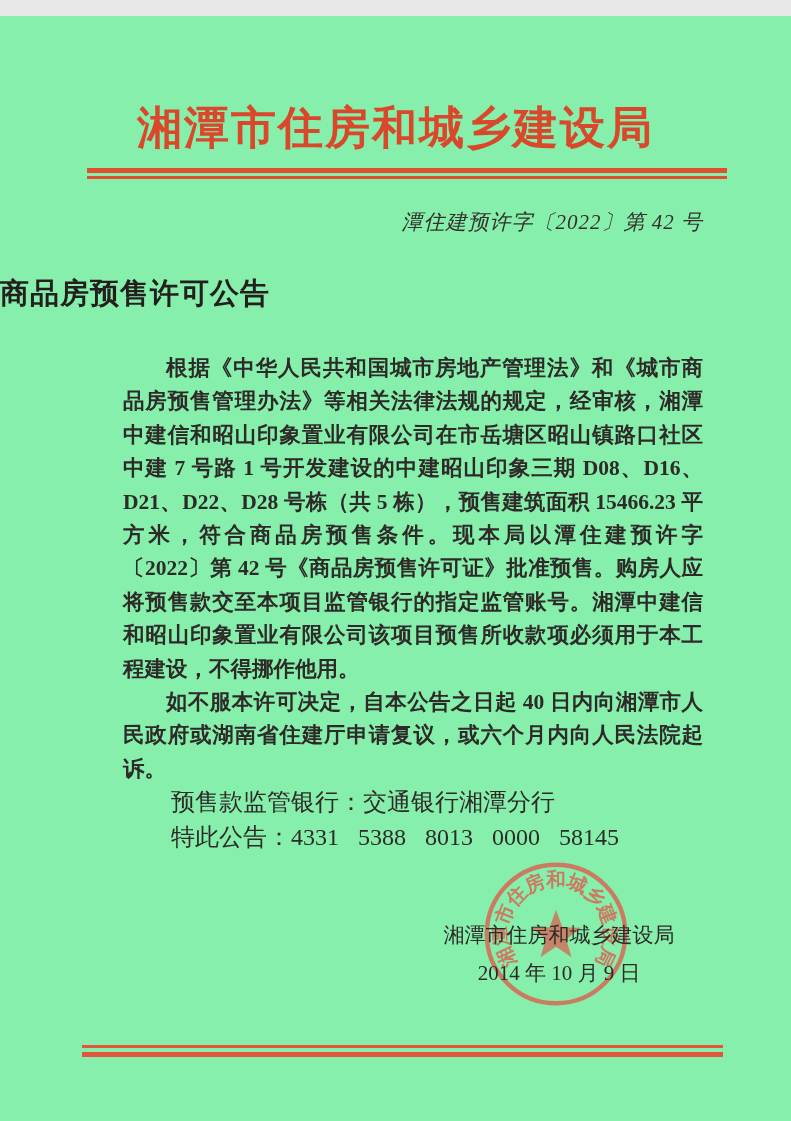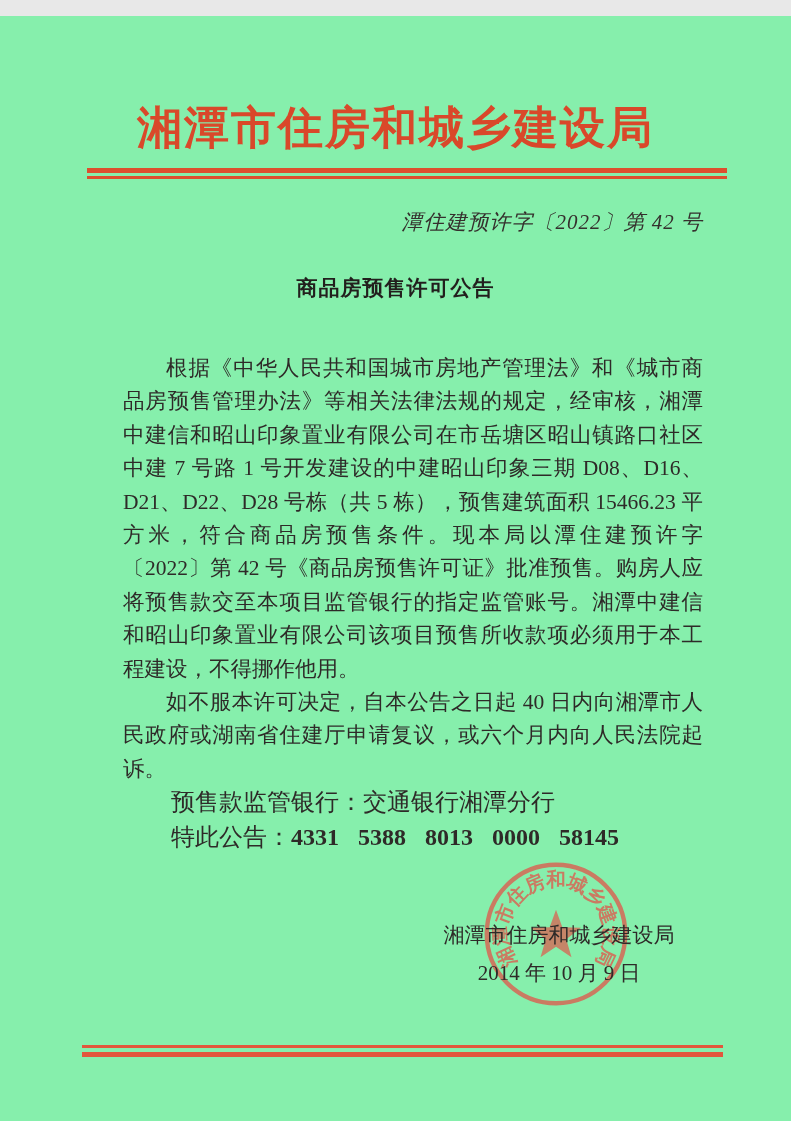--- a/index.html
+++ b/index.html
@@ -33,45 +33,44 @@
     position: absolute;
     top: 192px; right: 88px;
     font-size: 21px;
     color: #35302d;
     letter-spacing: 1px;
     font-style: italic;
   }
   .notice-title {
     position: absolute;
     top: 258px; left: 0; width: 100%;
-    text-align: center;
-    font-size: 21px;
+    font-size: 29px;
     font-weight: bold;
     color: #221f1d;
     letter-spacing: 1px;
   }
   .notice-body {
     position: absolute;
     top: 336px; left: 123px; width: 580px;
     font-size: 21.5px;
     line-height: 33.4px;
     text-align: justify;
     color: #2e2a28;
   }
-  .notice-body p { text-indent: 2em; }
+  .notice-body p { text-indent: 2em; font-weight: bold; }
 
   .supervision {
     position: absolute;
     top: 769px; left: 123px; width: 580px;
     font-size: 24px;
     line-height: 35px;
     color: #2e2a28;
   }
   .supervision .line { padding-left: 2em; }
-  .account-number { word-spacing: 13px; font-weight: bold; }
+  .account-number { word-spacing: 13px; }
 
   .sign-block {
     position: absolute;
     top: 900px; left: 404px; width: 310px;
     text-align: center;
     font-size: 21px;
     line-height: 38px;
     color: #2e2a28;
   }
 

